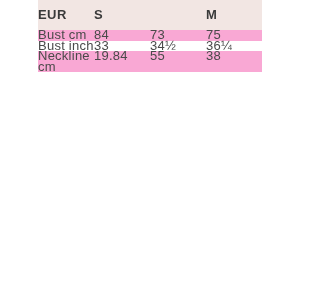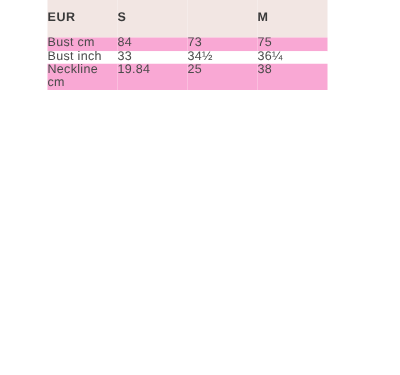--- a/index.html
+++ b/index.html
@@ -25,21 +25,21 @@
     table-layout: fixed;
   }
   table.chart td,
   table.chart th {
     padding: 0;
     margin: 0;
     vertical-align: top;
     text-align: left;
     font-weight: normal;
     color: #4a4a4a;
-    font-size: 10px;
+    font-size: 13px;
     line-height: 10.5px;
     letter-spacing: 0.25px;
   }
   col.c-label { width: 56px; }
   col.c-s     { width: 56px; }
   col.c-mid   { width: 56px; }
   col.c-m     { width: 56px; }
 
   tr.header-row {
     background: #f2e6e3;
@@ -123,21 +123,21 @@
       </tr>
 
       <tr class="shaded">
         <td class="cell-inner cell-body">
           <span class="lbl">Neckline cm</span>
         </td>
         <td class="cell-inner cell-body">
           <span class="val">19.84</span>
         </td>
         <td class="cell-inner cell-body">
-          <span class="val">25</span>
+          <span class="val">55</span>
         </td>
         <td class="cell-inner cell-body">
           <span class="val">38</span>
         </td>
       </tr>
 
 
 
     </tbody>
   </table>

